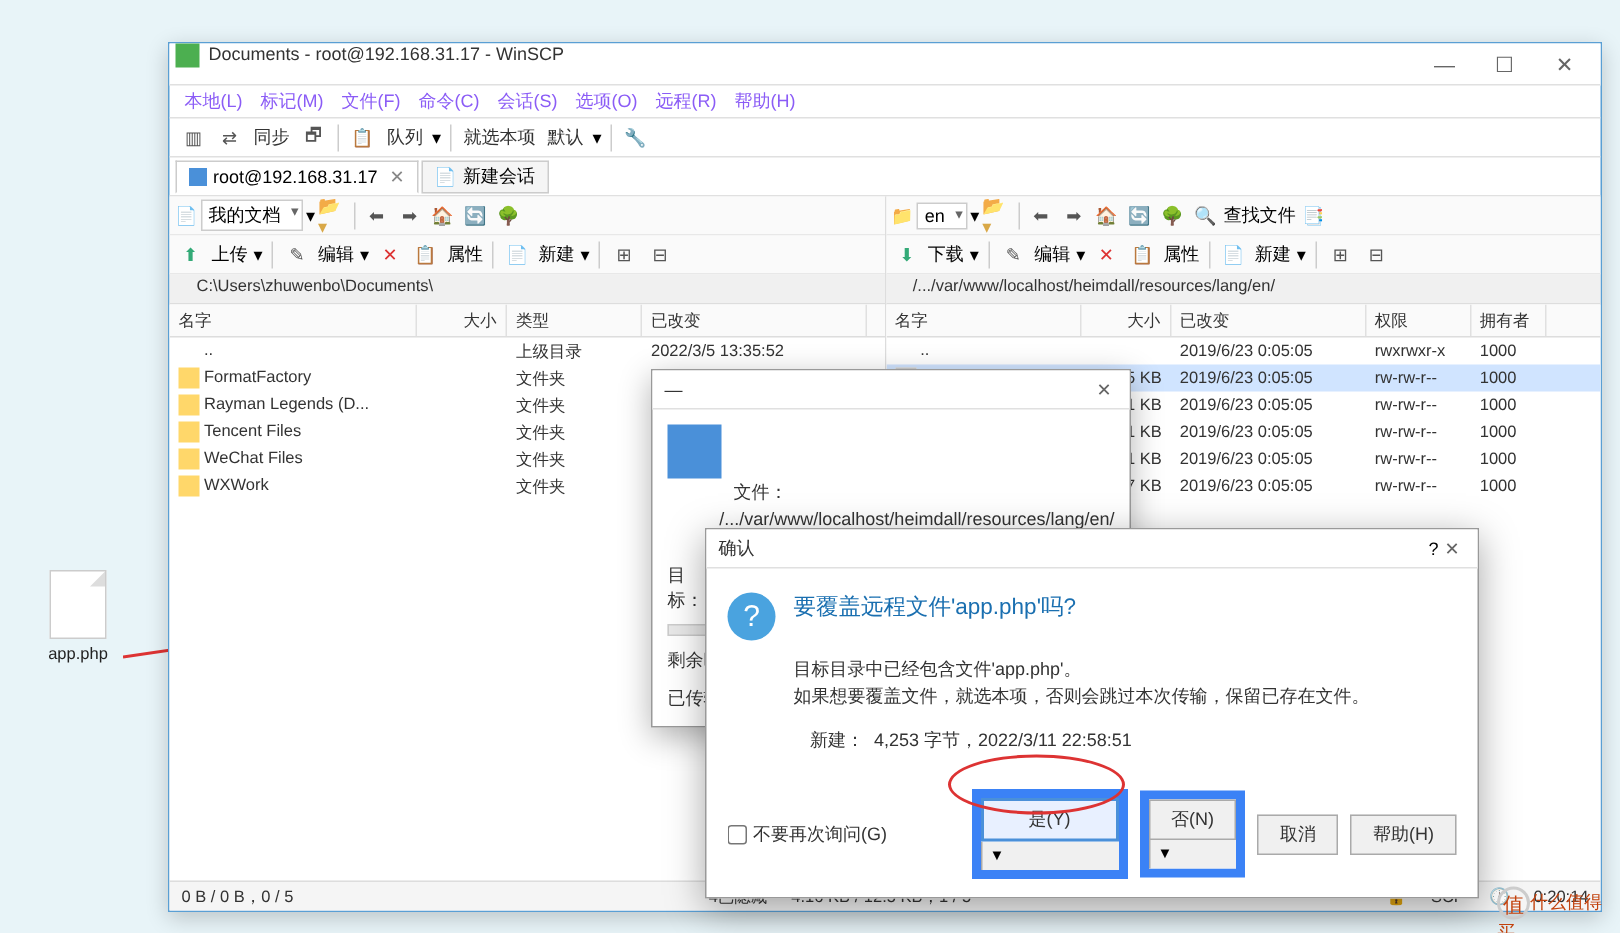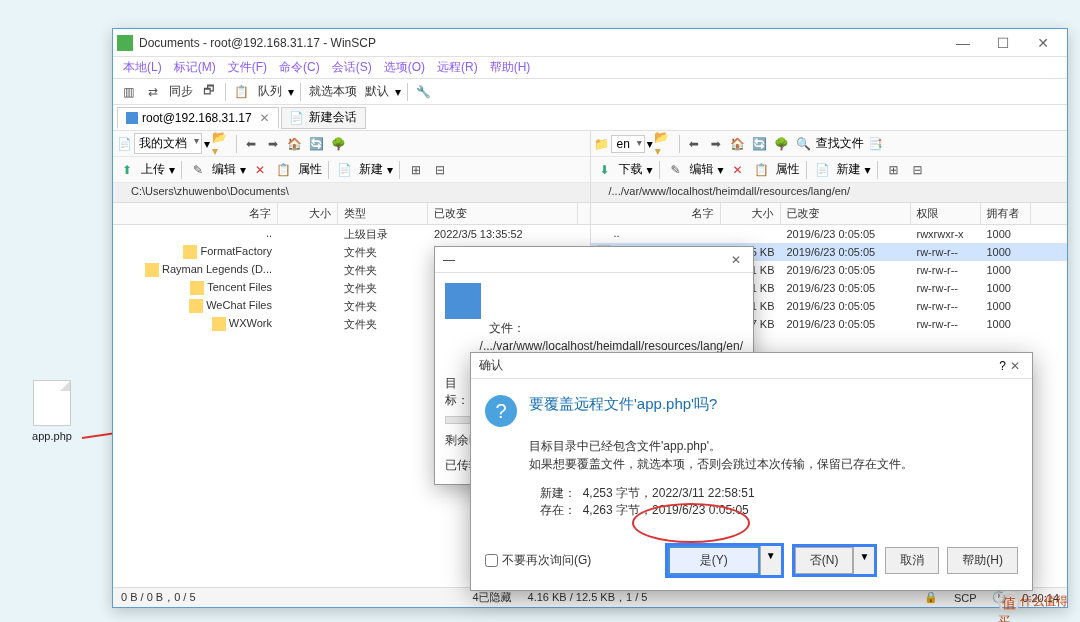--- a/index.html
+++ b/index.html
@@ -3,21 +3,21 @@
 <meta charset="utf-8">
 <style>
 * { box-sizing: border-box; margin: 0; padding: 0; font-family: "Microsoft YaHei", "Segoe UI", Tahoma, sans-serif; font-size: 12px; }
 body { background: #e8f4f8; width: 1080px; height: 622px; position: relative; overflow: hidden; }
 .desktop-icon { position: absolute; left: 28px; top: 380px; width: 48px; text-align: center; }
 .desktop-icon .ico { width: 38px; height: 46px; background: #fff; border: 1px solid #ccc; margin: 0 auto 4px; position: relative; }
 .desktop-icon .ico:before { content:''; position:absolute; right:0; top:0; border-style:solid; border-width:0 0 10px 10px; border-color: transparent transparent #ddd transparent; }
 .desktop-icon .lbl { font-size:11px; color:#222; }
 .annotation { position:absolute; color:#d33; font-size:15px; line-height:1.5; }
 .winscp { position:absolute; left:112px; top:28px; width:956px; height:580px; background:#fff; border:1px solid #5a9fd4; box-shadow:0 4px 14px rgba(0,0,0,.2); }
-.titlebar { height:28px; background:#fff; display:flex; align-items:center; padding:0 4px; border-bottom:1px solid #e0e0e0; }
+.titlebar { height:28px; background:#fff; display:flex; padding:0 4px; border-bottom:1px solid #e0e0e0; }
 .titlebar .icon { width:16px; height:16px; background:#4caf50; margin-right:6px; display:inline-block; }
 .titlebar .title { flex:1; color:#333; font-size:12px; }
 .win-controls { display:flex; }
 .win-controls span { width:40px; text-align:center; font-size:14px; color:#666; line-height:28px; }
 .menubar { height:22px; display:flex; align-items:center; padding:0 6px; gap:4px; border-bottom:1px solid #e0e0e0; }
 .menubar span { padding:2px 4px; color:#8b5cf6; }
 .toolbar1 { height:26px; display:flex; align-items:center; padding:0 6px; gap:4px; border-bottom:1px solid #e0e0e0; }
 .tb-btn { width:20px; height:20px; display:inline-flex; align-items:center; justify-content:center; color:#555; }
 .tb-sep { width:1px; height:18px; background:#ccc; margin:0 2px; }
 .tb-text { color:#333; padding:0 2px; }
@@ -32,21 +32,21 @@
 .path-combo { border:1px solid #ccc; padding:1px 14px 1px 4px; background:#fff; position:relative; }
 .path-combo:after { content:'▾'; position:absolute; right:2px; font-size:10px; color:#666; }
 .action-row { height:26px; display:flex; align-items:center; padding:0 4px; gap:4px; border-bottom:1px solid #e8e8e8; background:#fafafa; }
 .path-bar { height:20px; padding:2px 18px; background:#f0f0f0; border-bottom:1px solid #ddd; color:#333; font-size:11px; }
 .file-list { flex:1; overflow:hidden; background:#fff; position:relative; }
 .fl-head { display:flex; background:#fafafa; border-bottom:1px solid #ddd; height:22px; }
 .fl-head span { padding:3px 6px; border-right:1px solid #e0e0e0; color:#333; font-size:11px; overflow:hidden; white-space:nowrap; }
 .fl-row { display:flex; height:18px; align-items:center; }
 .fl-row.sel { background:#d0e4ff; }
 .fl-row span { padding:1px 6px; overflow:hidden; white-space:nowrap; font-size:11px; color:#333; }
-.col-name { width:165px;text-align:right; }
+.col-name { width:165px; }
 .col-size { width:60px; text-align:right; }
 .col-type { width:90px; }
 .col-date { width:150px; }
 .col-perm { width:70px; }
 .col-owner { width:50px; }
 .file-ico { display:inline-block; width:14px; height:14px; background:#ffd76a; margin-right:3px; vertical-align:middle; }
 .file-ico.up { background:none; }
 .file-ico.php { background:#fff; border:1px solid #ccc; }
 .statusbar { position:absolute; bottom:0; left:0; right:0; height:20px; border-top:1px solid #ddd; display:flex; align-items:center; background:#f5f5f5; }
 .statusbar span { padding:0 8px; color:#333; font-size:11px; }
@@ -54,31 +54,31 @@
 .progress-dlg { position:absolute; left:434px; top:246px; width:320px; background:#fff; border:1px solid #999; box-shadow:0 6px 20px rgba(0,0,0,.3); }
 .dlg-title { height:26px; display:flex; align-items:center; padding:0 8px; background:#fff; border-bottom:1px solid #e0e0e0; }
 .dlg-title span:first-child { flex:1; color:#333; }
 .dlg-title .x { color:#666; padding:0 4px; }
 .dlg-body { padding:10px; }
 .dlg-ico { float:left; width:36px; height:36px; background:#4a90d9; margin-right:8px; }
 .info-row { display:flex; font-size:11px; color:#333; padding:1px 0; }
 .info-row .k { width:60px;margin-top:36px; }
 .info-row .v { flex:1; }
 .stat-row { display:flex; justify-content:space-between; font-size:11px; color:#333; margin-top:8px; }
-.confirm-dlg { position:absolute; left:470px; top:352px; width:563px; background:#fff; border:1px solid #999; box-shadow:0 6px 24px rgba(0,0,0,.35); }
+.confirm-dlg { position:absolute; left:470px; top:352px; width:516px; background:#fff; border:1px solid #999; box-shadow:0 6px 24px rgba(0,0,0,.35); }
 .confirm-body { padding:16px 14px 12px 14px; }
 .confirm-head { display:flex; align-items:flex-start; gap:12px; margin-bottom:10px; }
 .q-icon { width:32px; height:32px; border-radius:50%; background:#4aa3df; color:#fff; display:flex; align-items:center; justify-content:center; font-size:20px; flex-shrink:0; }
 .confirm-title-text { color:#1a6fb0; font-size:15px; }
 .confirm-msg { margin-left:44px; color:#333; line-height:1.5; font-size:12px; margin-bottom:12px; }
 .confirm-dates { margin-left:55px; color:#333; font-size:12px; }
 .confirm-btns { padding:12px 14px; display:flex; align-items:center; gap:8px; }
 .chk { display:flex; align-items:center; gap:4px; flex:1; font-size:12px; color:#333; }
 .chk input { width:13px; height:13px; }
-.btn-group { display:flex; border:3px solid #3b82f6; }
+.btn-group { display:flex; border:6px solid #3b82f6;flex-direction:column; }
 .btn { padding:4px 14px; background:#f0f0f0; border:1px solid #aaa; font-size:12px; color:#333; }
 .btn.primary { background:#e8f0ff; border:2px solid #4a90d9; padding:4px 30px; position:relative; }
 .drop-arrow { padding:4px 5px; background:#f0f0f0; border-left:1px solid #aaa; font-size:10px; }
 .red-ellipse { position:absolute; border:2.5px solid #d33; border-radius:50%; pointer-events:none; }
 .red-arrow { position:absolute; pointer-events:none; }
 .watermark { position:absolute; right:8px; bottom:3px; width:74px; height:28px; color:#c2410c; font-size:13px; }
 .watermark .c { display:inline-block; width:22px; height:22px; border-radius:50%; border:2px solid #ccc; text-align:center; line-height:20px; font-size:14px; vertical-align:middle; }
 </style>
 </head>
 <body>
@@ -384,21 +384,20 @@
     <div class="confirm-head">
       <div class="q-icon">?</div>
       <div class="confirm-title-text">要覆盖远程文件'app.php'吗?</div>
     </div>
     <div class="confirm-msg">
       <div>目标目录中已经包含文件'app.php'。</div>
       <div>如果想要覆盖文件，就选本项，否则会跳过本次传输，保留已存在文件。</div>
     </div>
     <div class="confirm-dates">
       <div><span>新建：</span>&nbsp;&nbsp;<span>4,253 字节，2022/3/11 22:58:51</span></div>
-      <div><span>存在：</span>&nbsp;&nbsp;<span>4,263 字节，2019/6/23 0:05:05</span></div>
     </div>
   </div>
   <div class="confirm-btns">
     <label class="chk">
       <input type="checkbox" style="">
       <span>不要再次询问(G)</span>
     </label>
     <span class="btn-group">
       <span class="btn primary">是(Y)</span>
       <span class="drop-arrow">▼</span>

